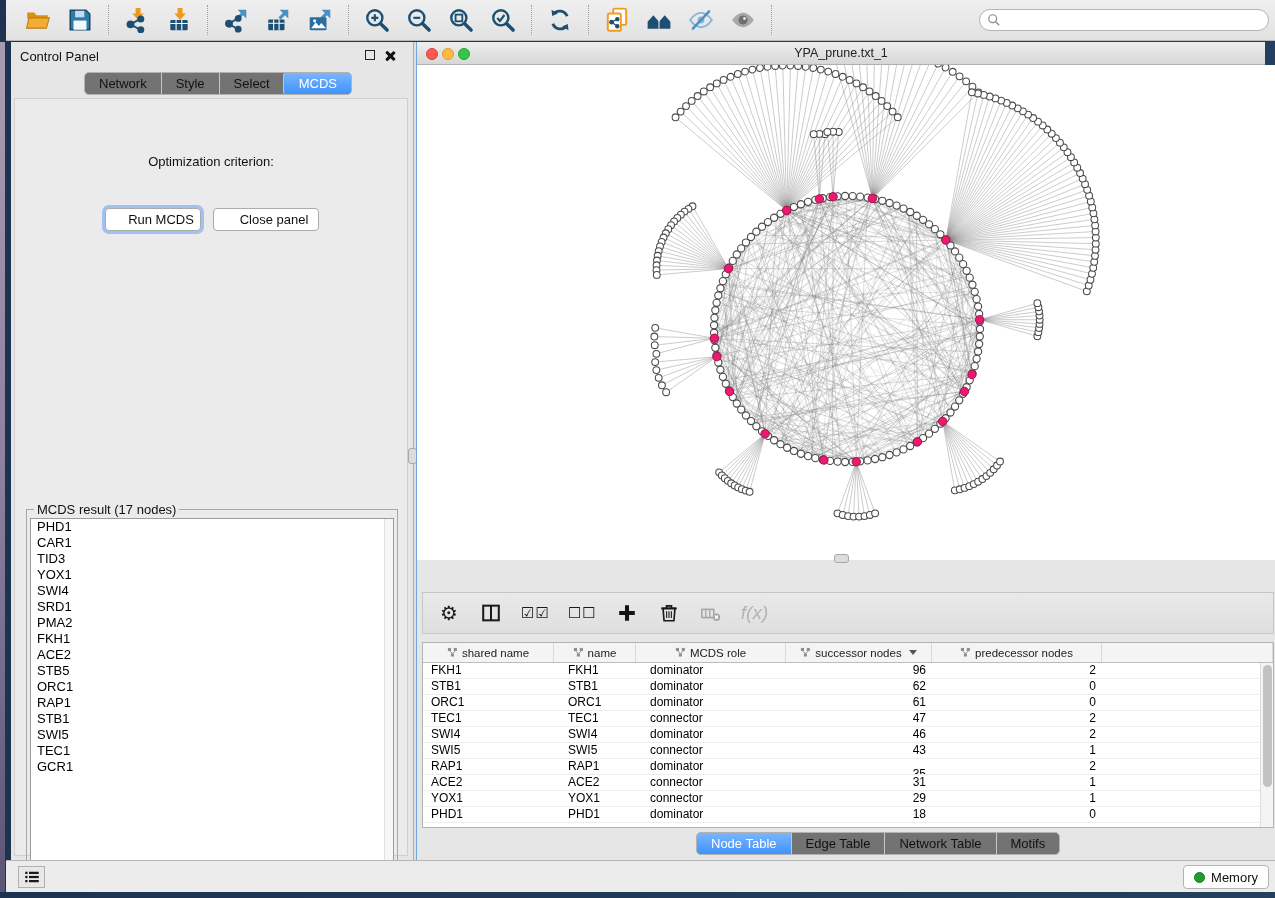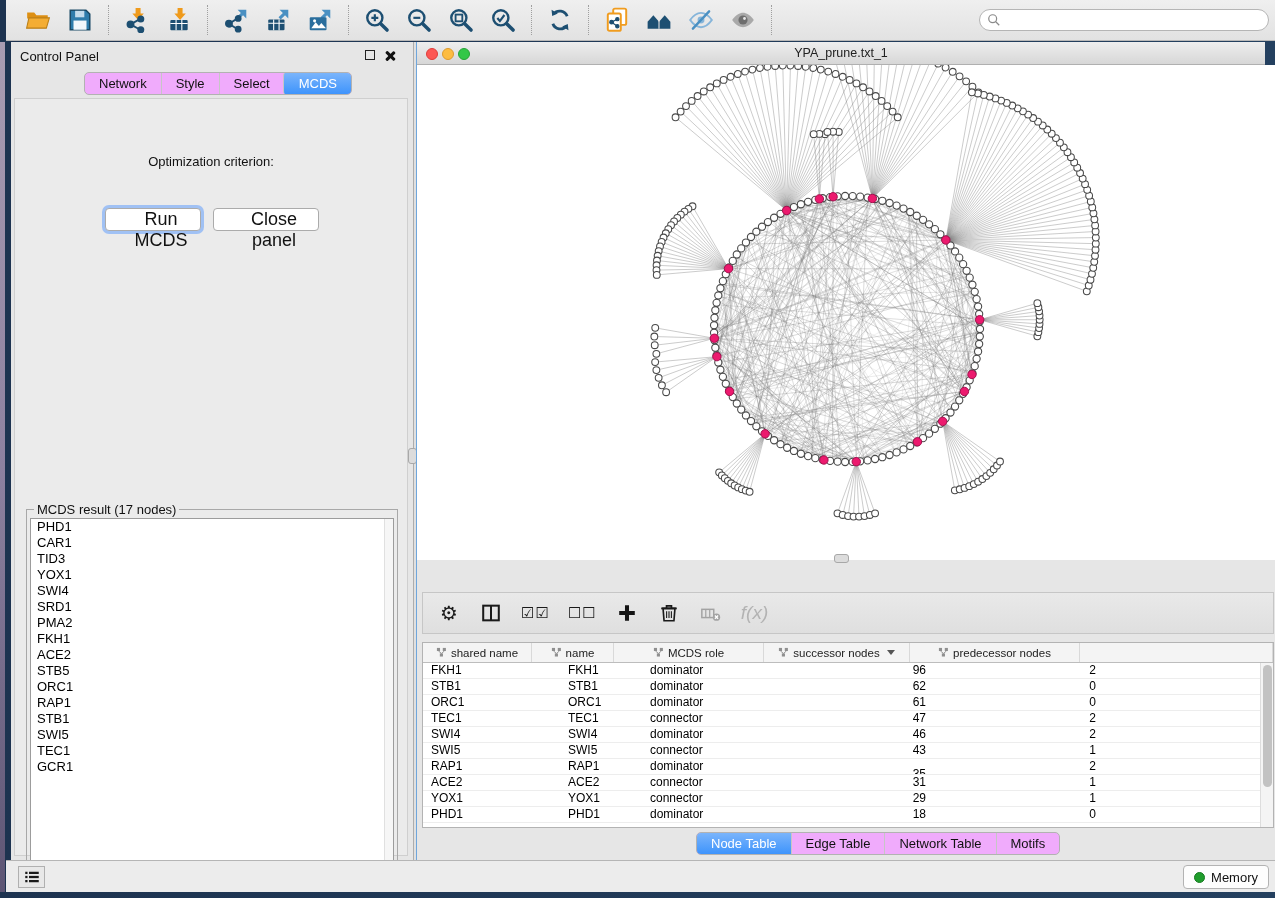--- a/index.html
+++ b/index.html
@@ -32,21 +32,21 @@
   .panel-head { position:relative; height:28px; }
   .panel-title { position:absolute; left:9px; top:7px; font-size:13px; color:#111; }
   .float-ico { position:absolute; top:8px; width:10px; height:10px; border:1.6px solid #222; }
   .x-ico { position:absolute; top:8px; width:11px; height:11px; }
   .x-ico::before,.x-ico::after { content:""; position:absolute; left:5px; top:0; width:2.6px;
     height:12px; background:#111; border-radius:1px; }
   .x-ico::before { transform:rotate(45deg);} .x-ico::after { transform:rotate(-45deg);}
   #cp-float { right:38px; } #cp-close { right:18px; }
 
   .seg { display:inline-flex; border:1px solid #b2b2b2; border-radius:5px; overflow:hidden;
-    background:#f0abfc; height:23px; }
+    background:#737373; height:23px; }
   .seg-item { padding:3px 14px; font-size:13px; color:#111; border-left:1px solid #c6c6c6;
     white-space:nowrap; line-height:16px; }
   .seg-item:first-child { border-left:none; }
   .seg-item.active { background:linear-gradient(#7db6fb,#3b92fc); color:#fff;
     border-radius:4px; margin:-1px; padding:4px 15px; }
   #cp-tabs { position:absolute; left:73px; top:30px; }
 
   #cp-body { position:absolute; left:3px; top:56px; width:394px; height:758px;
     background:#ebebeb; border:1px solid #cfcfcf; }
   #opt-label { position:absolute; left:0; top:55px; width:100%; text-align:center;
@@ -55,21 +55,21 @@
     border:1px solid #ababab; border-radius:4px; font-size:13px; line-height:21px;
     padding-left:9px; color:#111; }
   #criterion-stepper { position:absolute; right:1px; top:1px; width:17px; height:19px;
     border-radius:3px; background:linear-gradient(#66a9f9,#2e7ef7); }
   .stp-up,.stp-dn { position:absolute; left:4.5px; width:0; height:0;
     border-left:4px solid transparent; border-right:4px solid transparent; }
   .stp-up { top:3px; border-bottom:5px solid #fff; }
   .stp-dn { bottom:3px; border-top:5px solid #fff; }
 
   .mac-btn { position:absolute; height:23px; background:#fff; border:1px solid #ababab;
-    border-radius:4px; font-size:18px; color:#111; text-align:center; line-height:21px;padding-left:16px; }
+    border-radius:4px; font-size:13px; color:#111; text-align:center; line-height:21px;padding-left:16px; }
   #run-btn { left:90px; top:109px; width:96px; box-shadow:0 0 0 3px rgba(110,165,250,.6); }
   #closep-btn { left:198px; top:109px; width:106px; }
 
   #result-group { position:absolute; left:11px; top:410px; width:372px; height:370px;
     border:1px solid #a8a8a8; }
   #result-legend { position:absolute; left:7px; top:-8px; background:#ebebeb; padding:0 3px;
     font-size:13px; color:#111; }
   #result-list { position:absolute; left:3px; top:8px; width:364px; height:357px; background:#fff;
     border:1px solid #9c9c9c; overflow:hidden; }
   #result-scroll { position:absolute; right:0; top:0; width:9px; height:100%;
@@ -1315,21 +1315,21 @@
           <svg>
             <use href="#ic-delete-column"></use>
           </svg>
         </div>
         <div class="tpt-btn">
           <span id="fx-btn">f(x)</span>
         </div>
       </div>
     <div id="tp-table">
       <div id="tbl-headrow">
-          <div class="th" style="width: 109px;">
+          <div class="th" style="width: 131px;">
             <svg>
               <use href="#ic-colhead"></use>
             </svg>
             <span>shared name</span>
           </div>
           <div class="th" style="width: 82px;">
             <svg>
               <use href="#ic-colhead"></use>
             </svg>
             <span>name</span>

